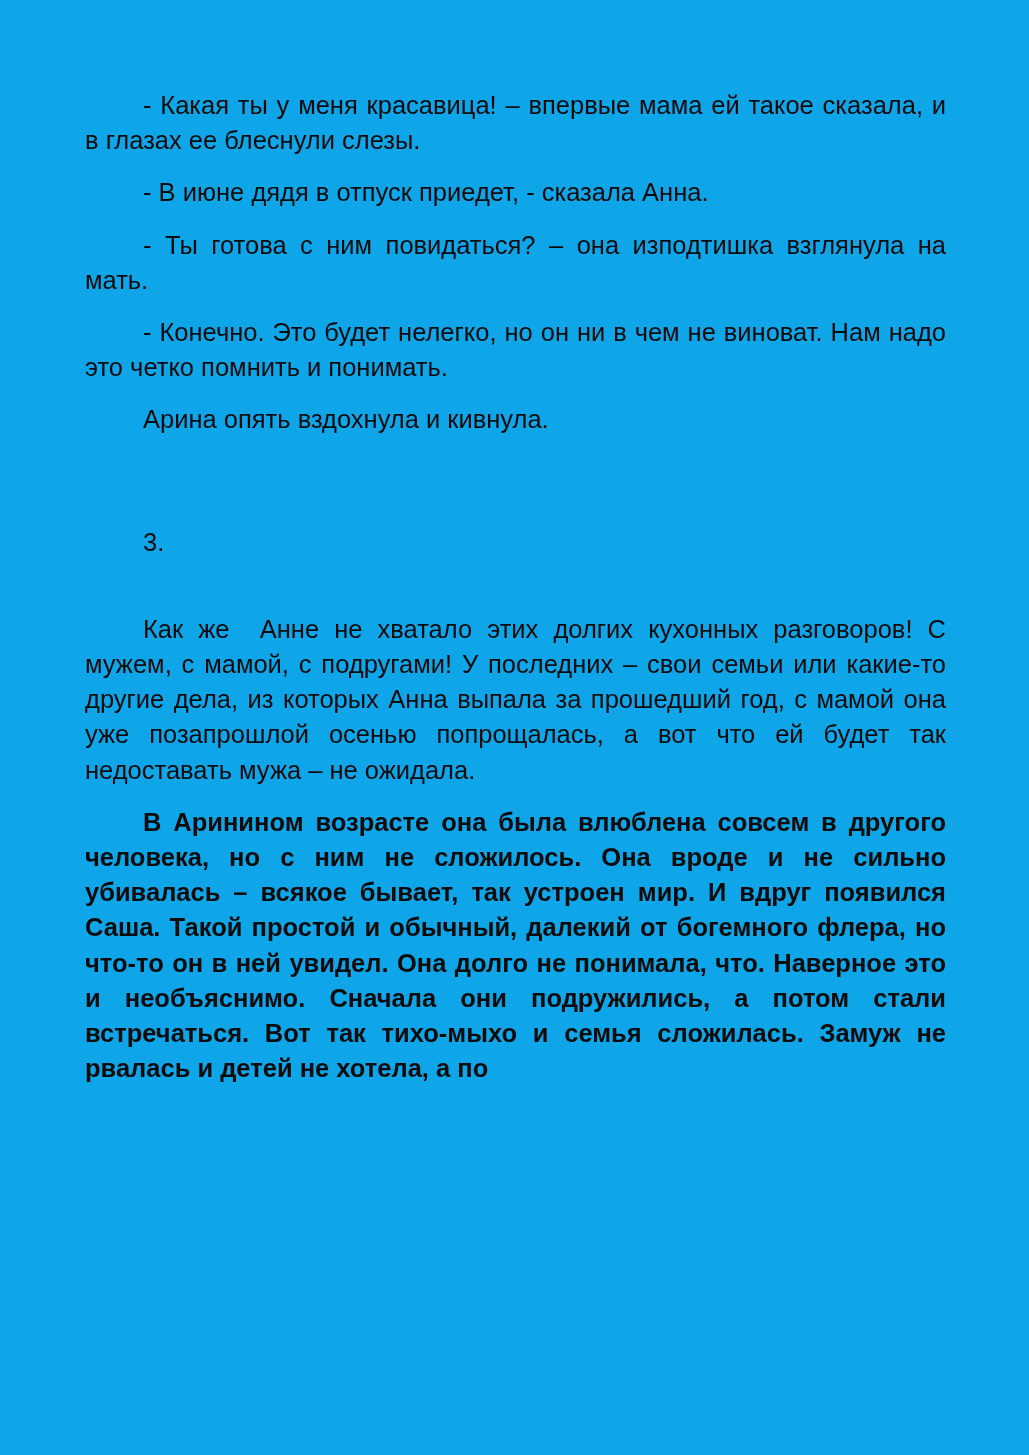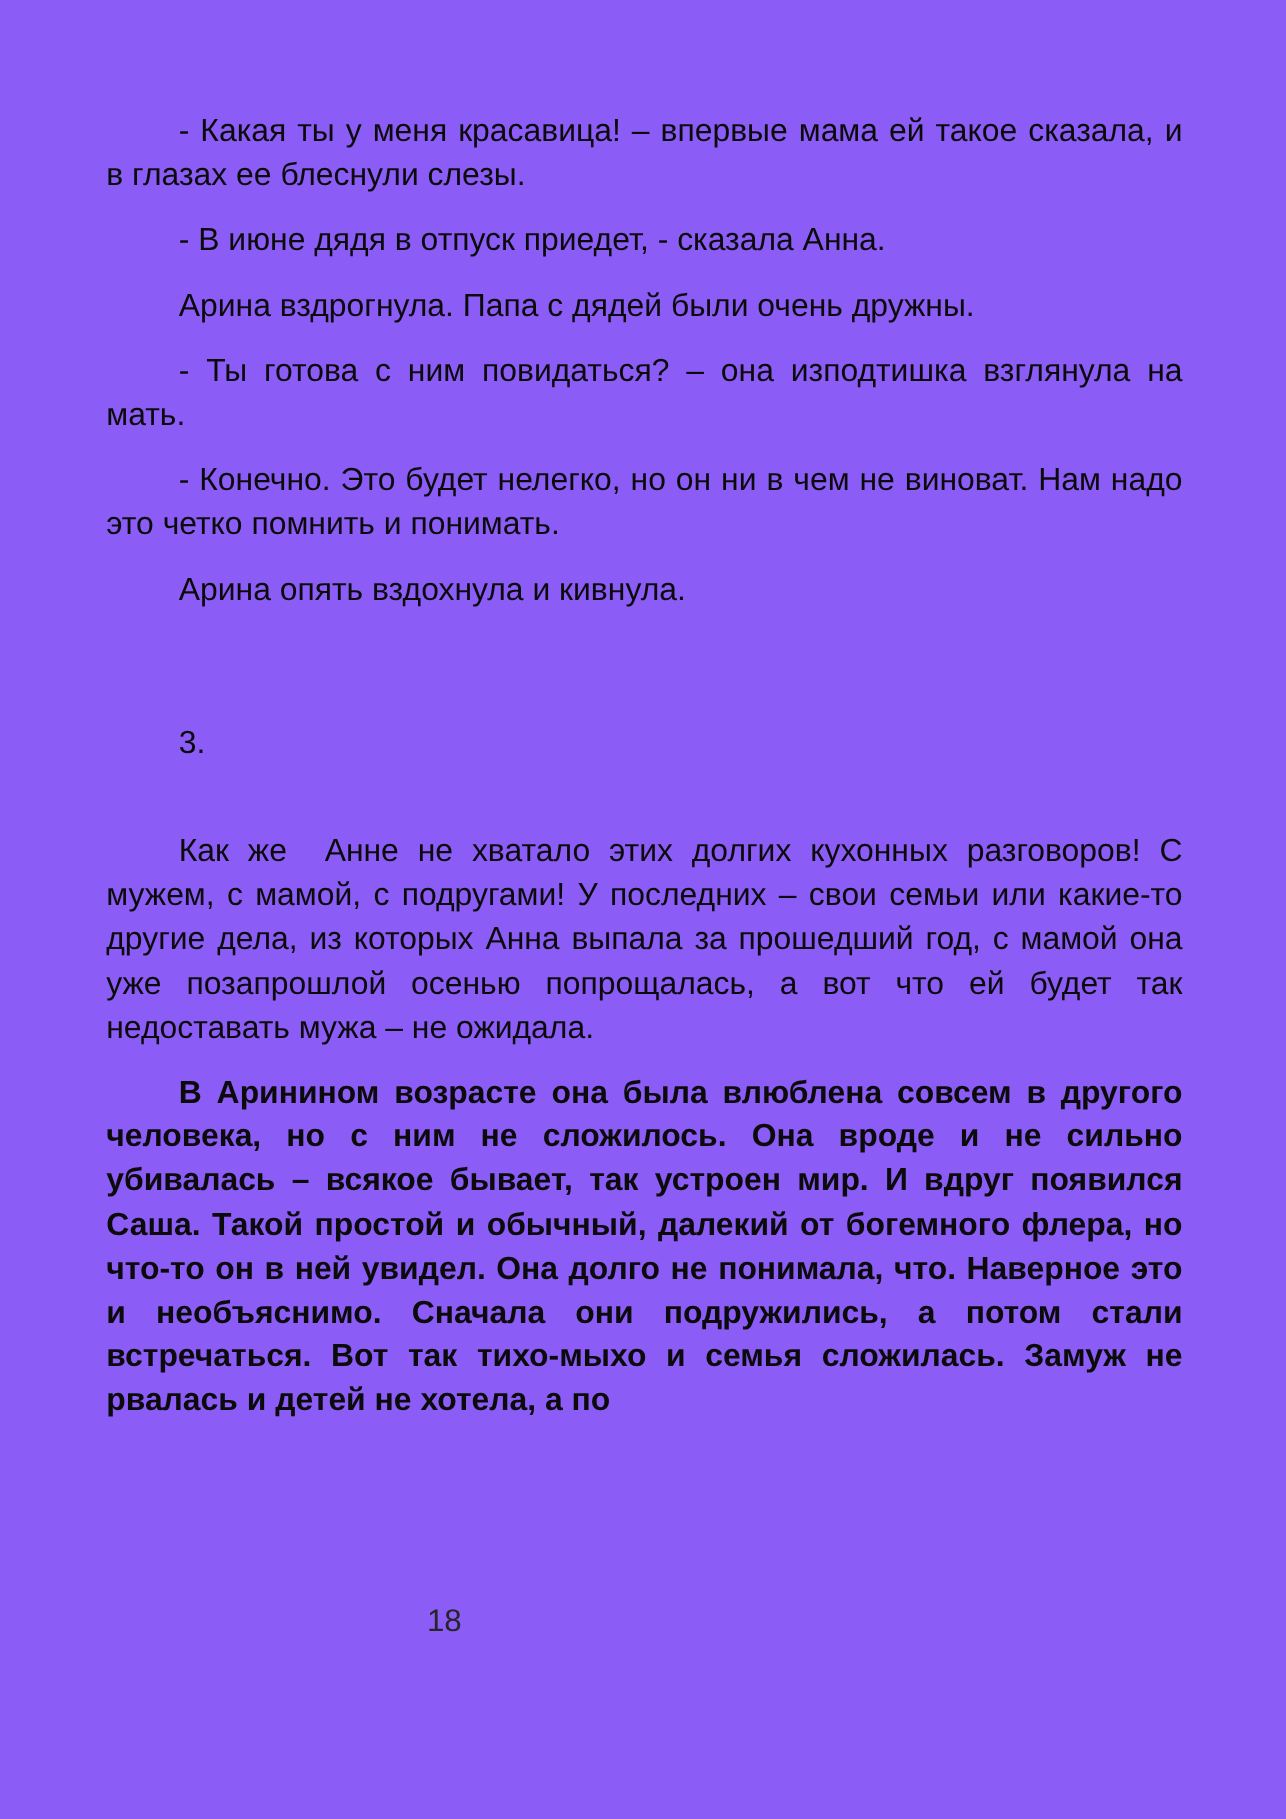--- a/index.html
+++ b/index.html
@@ -5,21 +5,21 @@
 <style>
   html, body {
     margin: 0;
     padding: 0;
     background: #ffffff;
   }
   .page {
     position: relative;
     width: 1029px;
     height: 1455px;
-    background: #8b5cf6;
+    background: #0ea5e9;
     overflow: hidden;
     box-sizing: border-box;
   }
   .text-column {
     position: absolute;
     left: 85px;
     top: 88px;
     width: 861px;
     font-family: "Liberation Sans", "DejaVu Sans", sans-serif;
     font-size: 25.5px;
@@ -64,29 +64,27 @@
 </style>
 </head>
 <body>
 
 <div class="page">
 
   <div class="text-column">
 
     <p class="para">- Какая ты у меня красавица! – впервые мама ей такое сказала, и в глазах ее блеснули слезы.</p>
     <p class="para">- В июне дядя в отпуск приедет, - сказала Анна.</p>
-    <p class="para">Арина вздрогнула. Папа с дядей были очень дружны.</p>
     <p class="para">- Ты готова с ним повидаться? – она изподтишка взглянула на мать.</p>
     <p class="para">- Конечно. Это будет нелегко, но он ни в чем не виноват. Нам надо это четко помнить и понимать.</p>
     <p class="para">Арина опять вздохнула и кивнула.</p>
 
     <div class="blank-line"></div>
 
     <p class="section-marker">3.</p>
 
     <p class="para">Как же  Анне не хватало этих долгих кухонных разговоров! С мужем, с мамой, с подругами! У последних – свои семьи или какие-то другие дела, из которых Анна выпала за прошедший год, с мамой она уже позапрошлой осенью попрощалась, а вот что ей будет так недоставать мужа – не ожидала.</p>
     <p class="para last">В Аринином возрасте она была влюблена совсем в другого человека, но с ним не сложилось. Она вроде и не сильно убивалась – всякое бывает, так устроен мир. И вдруг появился Саша. Такой простой и обычный, далекий от богемного флера, но что-то он в ней увидел. Она долго не понимала, что. Наверное это и необъяснимо. Сначала они подружились, а потом стали встречаться. Вот так тихо-мыхо и семья сложилась. Замуж не рвалась и детей не хотела, а по</p>
 
   </div>
 
-  <div class="page-number">18</div>
 
 </div>
 
 </body></html>

